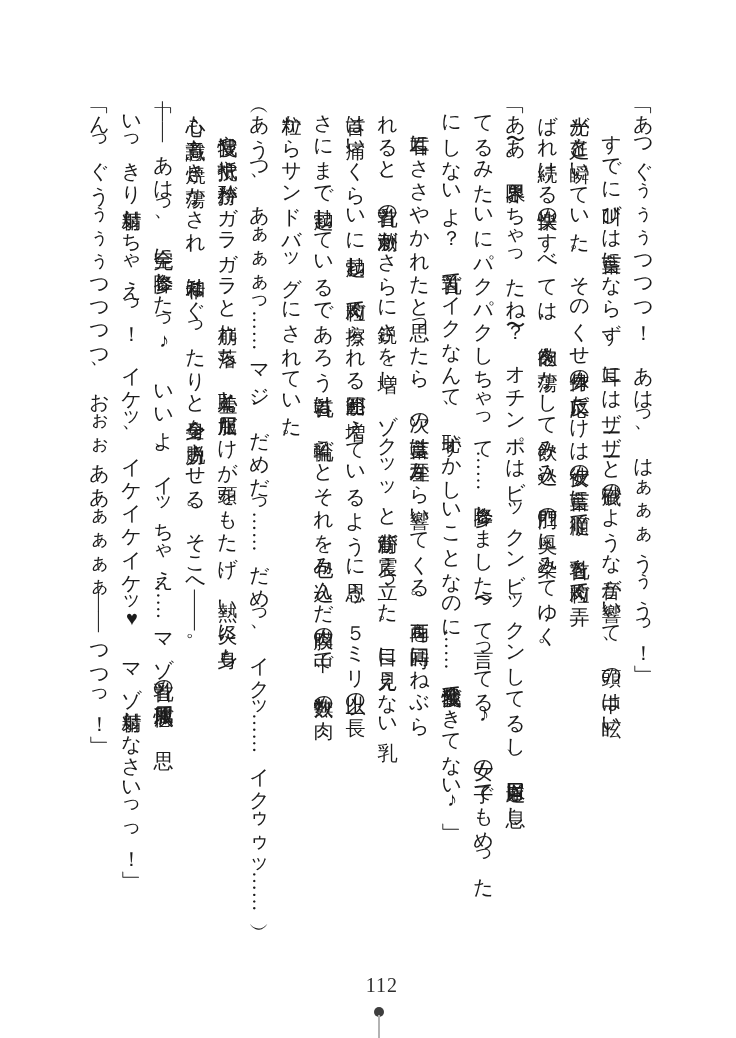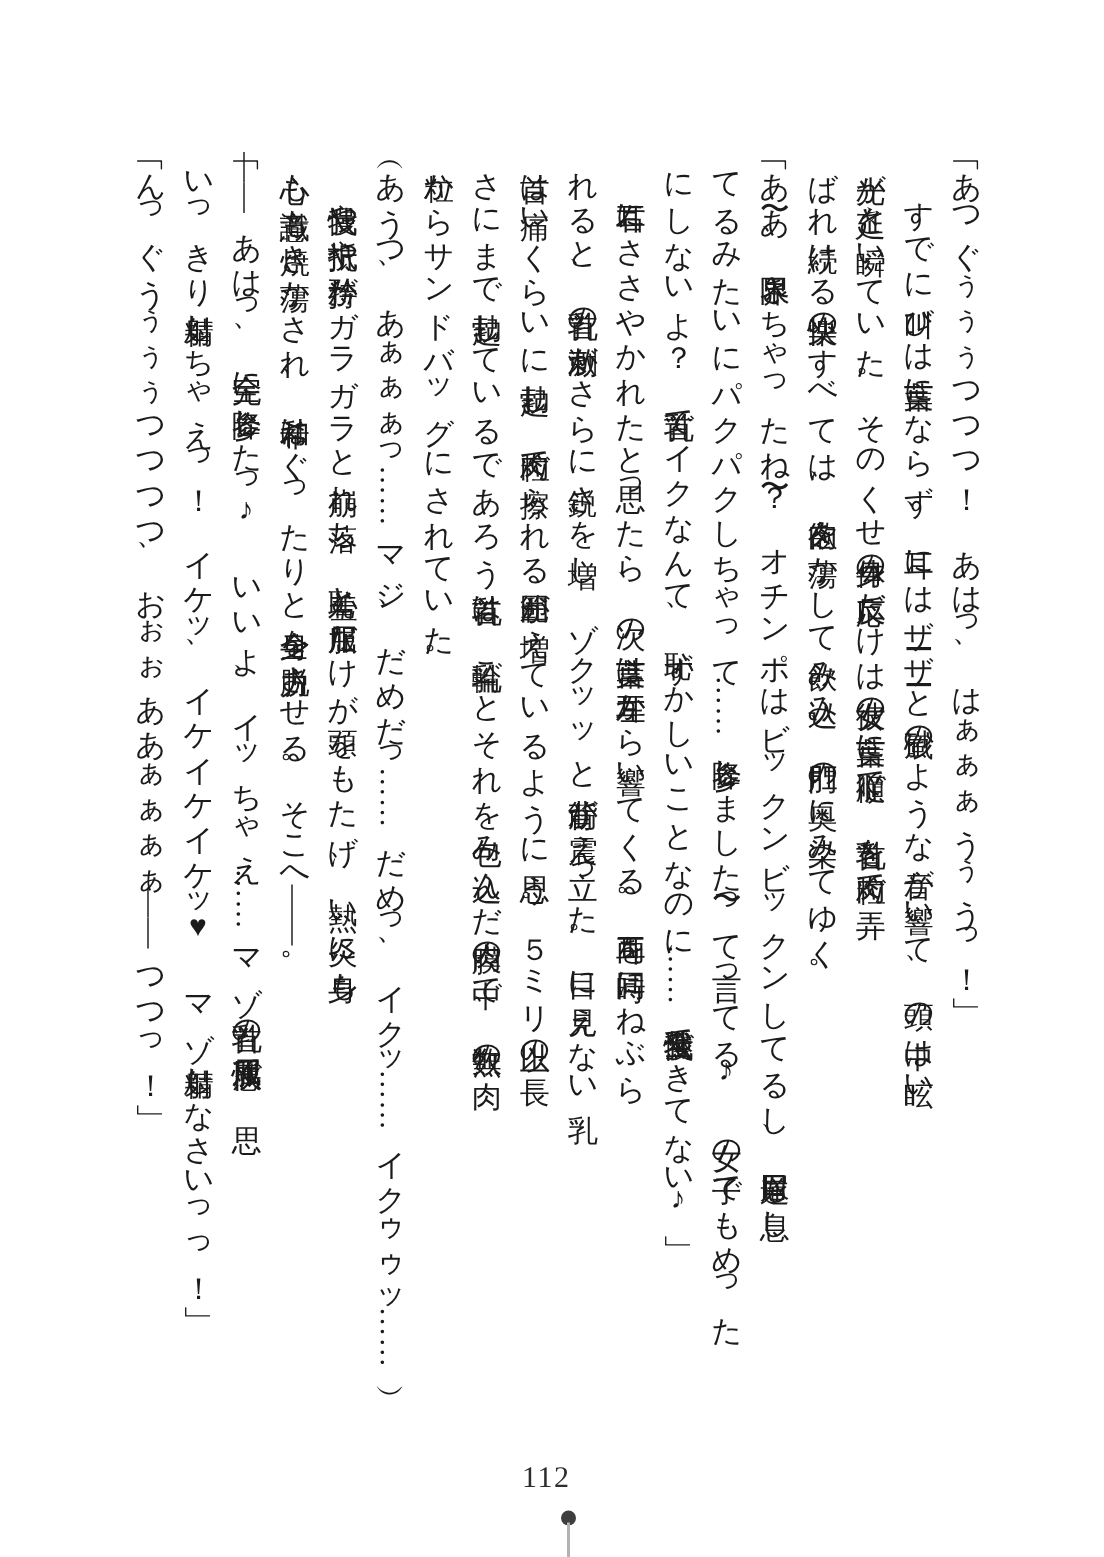--- a/index.html
+++ b/index.html
@@ -38,21 +38,21 @@
     white-space: pre-line; 
   }
   .para.indent {
     text-indent: 1em; 
   }
   .folio {
     position: absolute;
     top: 974px;
     left: 348px;
     width: 68px;
-    text-align: left;
+    text-align: center;
     font-size: 20px;
     letter-spacing: 1px;
     color: #2d2d2d;
   }
   .marker {
     position: absolute;
     left: 373px;
     top: 1006px;
     width: 12px;
     height: 32px;

